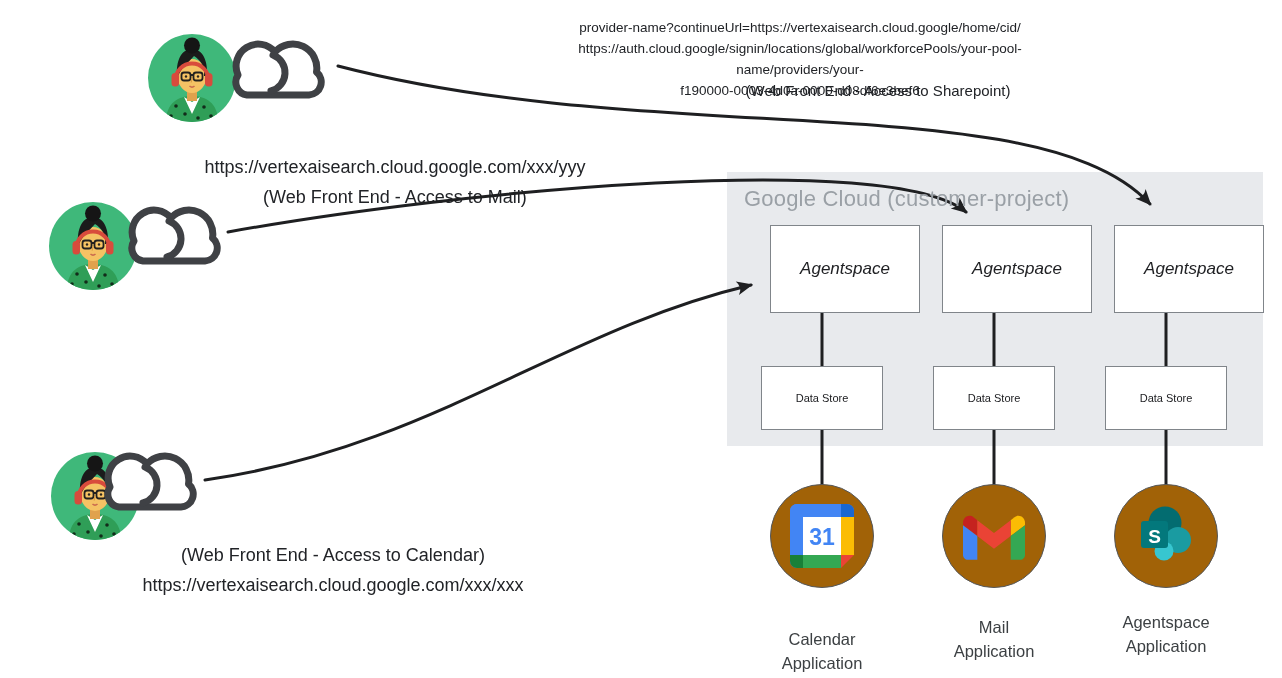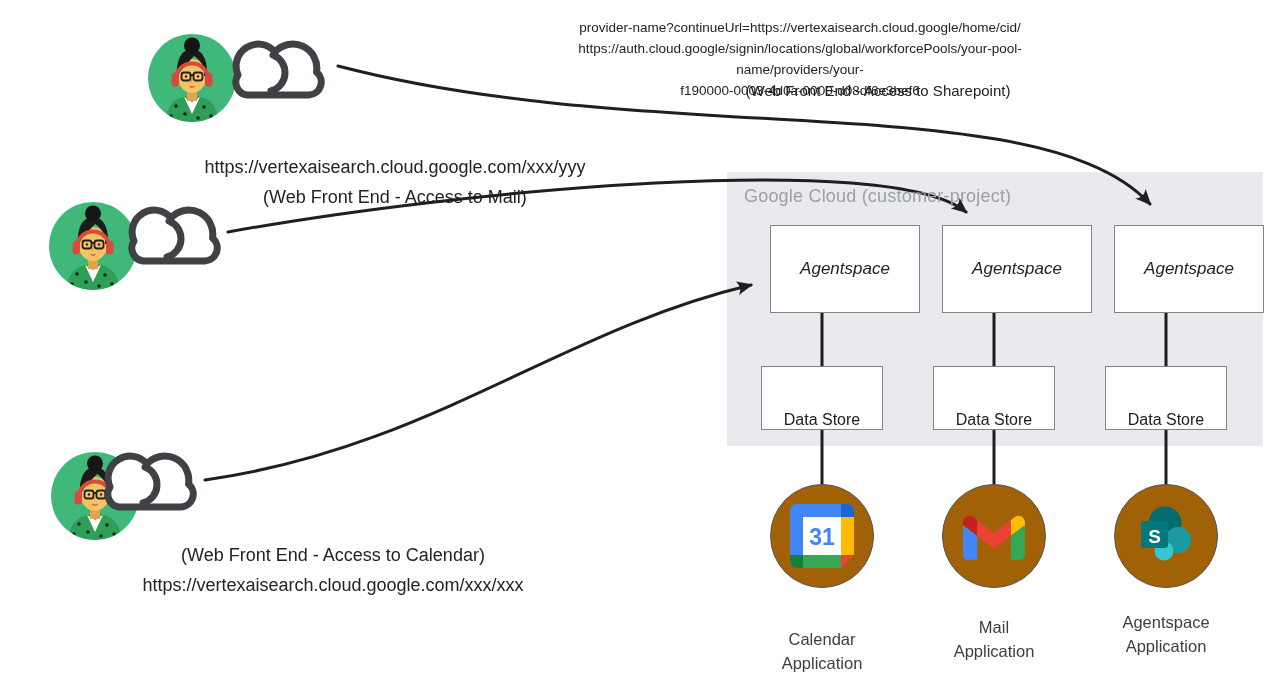--- a/index.html
+++ b/index.html
@@ -7,25 +7,25 @@
     position:relative;width:1282px;height:678px;background:#ffffff;overflow:hidden;
     font-family:"Liberation Sans","DejaVu Sans",sans-serif;color:#26282b;
   }
   .abs{position:absolute;}
   
   .url-block{font-size:13.5px;line-height:21px;text-align:center;color:#212327;}
   .caption{font-size:15px;line-height:20px;text-align:center;color:#212327;}
   .flow-text{font-size:18px;line-height:30px;text-align:center;color:#212327;}
   
   .gc-box{left:727px;top:172px;width:536px;height:274px;background:#e8eaed;}
-  .gc-label{left:744px;top:186px;font-size:18px;color:#9aa0a6;letter-spacing:.2px;}
+  .gc-label{left:744px;top:186px;font-size:22px;color:#9aa0a6;letter-spacing:.2px;}
   
   .node{background:#ffffff;border:1.5px solid #80858a;display:flex;align-items:center;justify-content:center;box-sizing:border-box;z-index:3;}
   .agent{width:150px;height:88px;top:225px;font-style:italic;font-size:17px;color:#202124;margin-left:11px;}
-  .dstore{width:122px;height:64px;top:366px;font-size:16px;color:#202124;align-items:flex-end;}
+  .dstore{width:122px;height:64px;top:366px;font-size:11px;color:#202124;}
   .a1{left:759px;} .a2{left:931px;} .a3{left:1103px;}
   .d1{left:761px;} .d2{left:933px;} .d3{left:1105px;}
   
   .appcircle{width:104px;height:104px;top:484px;border-radius:50%;background:#a16207;border:1.5px solid #54575b;
     display:flex;align-items:center;justify-content:center;box-sizing:border-box;z-index:3;}
   .c1{left:770px;} .c2{left:942px;} .c3{left:1114px;}
   .applabel{width:170px;font-size:16.5px;line-height:24px;text-align:center;color:#3c4043;}
   .l1{left:737px;top:627px;} .l2{left:909px;top:615px;} .l3{left:1081px;top:610px;}
   svg.layer{position:absolute;left:0;top:0;z-index:2;}
   .avatar{z-index:4;} .cloudicon{z-index:5;}

